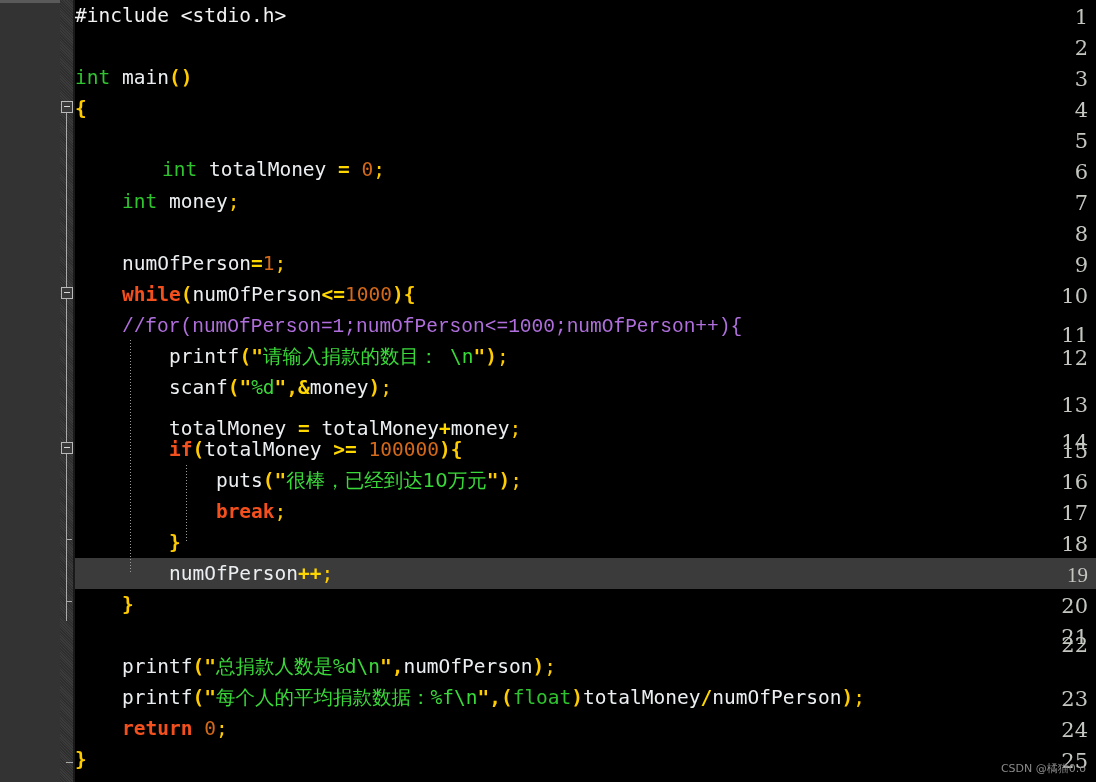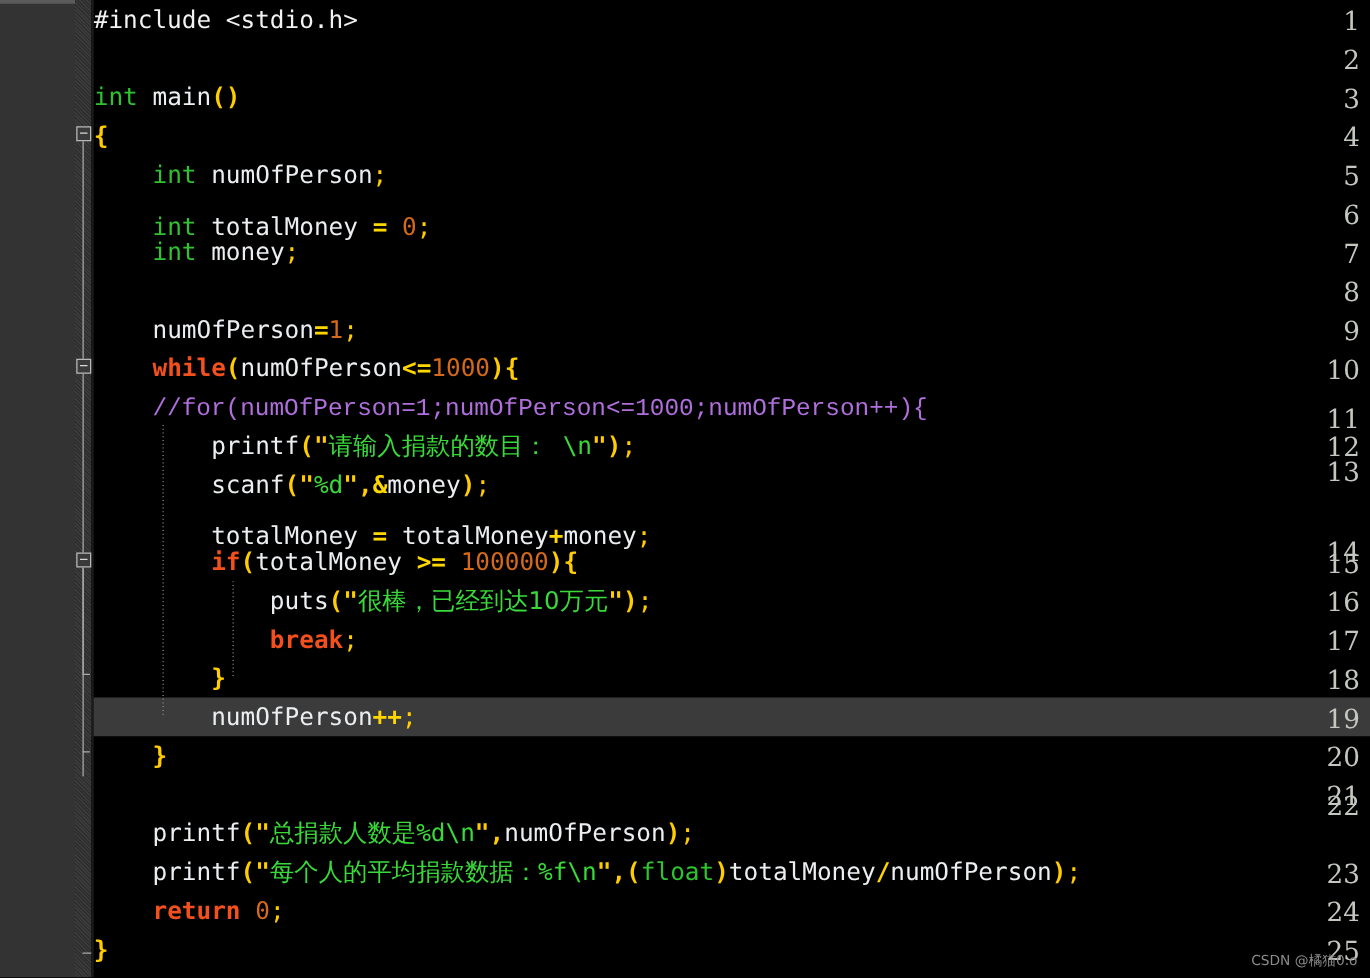--- a/index.html
+++ b/index.html
@@ -200,27 +200,27 @@
   <div class="lineno" style="top:64px;">3</div>
   <div class="lineno" style="top:95px;">4</div>
   <div class="lineno" style="top:126px;">5</div>
   <div class="lineno" style="top:157px;">6</div>
   <div class="lineno" style="top:188px;">7</div>
   <div class="lineno" style="top:219px;">8</div>
   <div class="lineno" style="top:250px;">9</div>
   <div class="lineno" style="top:281px;">10</div>
   <div class="lineno" style="top:320px;">11</div>
   <div class="lineno" style="top:343px;">12</div>
-  <div class="lineno" style="top:363px;">13</div>
+  <div class="lineno" style="top:390px;">13</div>
   <div class="lineno" style="top:427px;">14</div>
   <div class="lineno" style="top:436px;">15</div>
   <div class="lineno" style="top:467px;">16</div>
   <div class="lineno" style="top:498px;">17</div>
   <div class="lineno" style="top:529px;">18</div>
-  <div class="lineno" style="top:560px;">19</div>
+  <div class="lineno" style="top:560px;font-family:Liberation Serif, serif;">19</div>
   <div class="lineno" style="top:591px;">20</div>
   <div class="lineno" style="top:622px;">21</div>
   <div class="lineno" style="top:630px;">22</div>
   <div class="lineno" style="top:684px;">23</div>
   <div class="lineno" style="top:715px;">24</div>
   <div class="lineno" style="top:746px;">25</div>
 
   <div class="fold-box" style="top:101px;"></div>
   <div class="fold-line" style="top:113px; height:180px;"></div>
   <div class="fold-box" style="top:287px;"></div>
@@ -237,23 +237,22 @@
   <div class="code-area">
 
     <div class="line" style="top:0px;"><span class="t-plain">#include &lt;stdio.h&gt;</span></div>
 
     <div class="line" style="top:31px;"></div>
 
     <div class="line" style="top:62px;"><span class="t-type">int</span><span class="t-plain"> </span><span class="t-ident">main</span><span class="t-punc">()</span></div>
 
     <div class="line" style="top:93px;"><span class="t-punc">{</span></div>
 
-    <div class="line" style="top:124px;"><span class="t-plain">    </span><span class="t-type">int</span><span class="t-plain"> </span><span class="t-ident">numOfPerson</span><span class="t-semi">;</span></div>
-
-    <div class="line" style="top:166px;"><span class="t-plain">    </span><span class="t-type">int</span><span class="t-plain"> </span><span class="t-ident">totalMoney</span><span class="t-plain"> </span><span class="t-op">=</span><span class="t-plain"> </span><span class="t-num">0</span><span class="t-semi">;</span></div>
+
+    <div class="line" style="top:154px;padding-left:40px;"><span class="t-plain">    </span><span class="t-type">int</span><span class="t-plain"> </span><span class="t-ident">totalMoney</span><span class="t-plain"> </span><span class="t-op">=</span><span class="t-plain"> </span><span class="t-num">0</span><span class="t-semi">;</span></div>
 
     <div class="line" style="top:186px;"><span class="t-plain">    </span><span class="t-type">int</span><span class="t-plain"> </span><span class="t-ident">money</span><span class="t-semi">;</span></div>
 
     <div class="line" style="top:217px;"></div>
 
     <div class="line" style="top:248px;"><span class="t-plain">    </span><span class="t-ident">numOfPerson</span><span class="t-op">=</span><span class="t-num">1</span><span class="t-semi">;</span></div>
 
     <div class="line" style="top:279px;"><span class="t-plain">    </span><span class="t-kw">while</span><span class="t-punc">(</span><span class="t-ident">numOfPerson</span><span class="t-op">&lt;=</span><span class="t-num">1000</span><span class="t-punc">)</span><span class="t-punc">{</span></div>
 
     <div class="line" style="top:310px;"><span class="t-plain">    </span><span class="t-cmt">//for(numOfPerson=1;numOfPerson&lt;=1000;numOfPerson++){</span></div>

